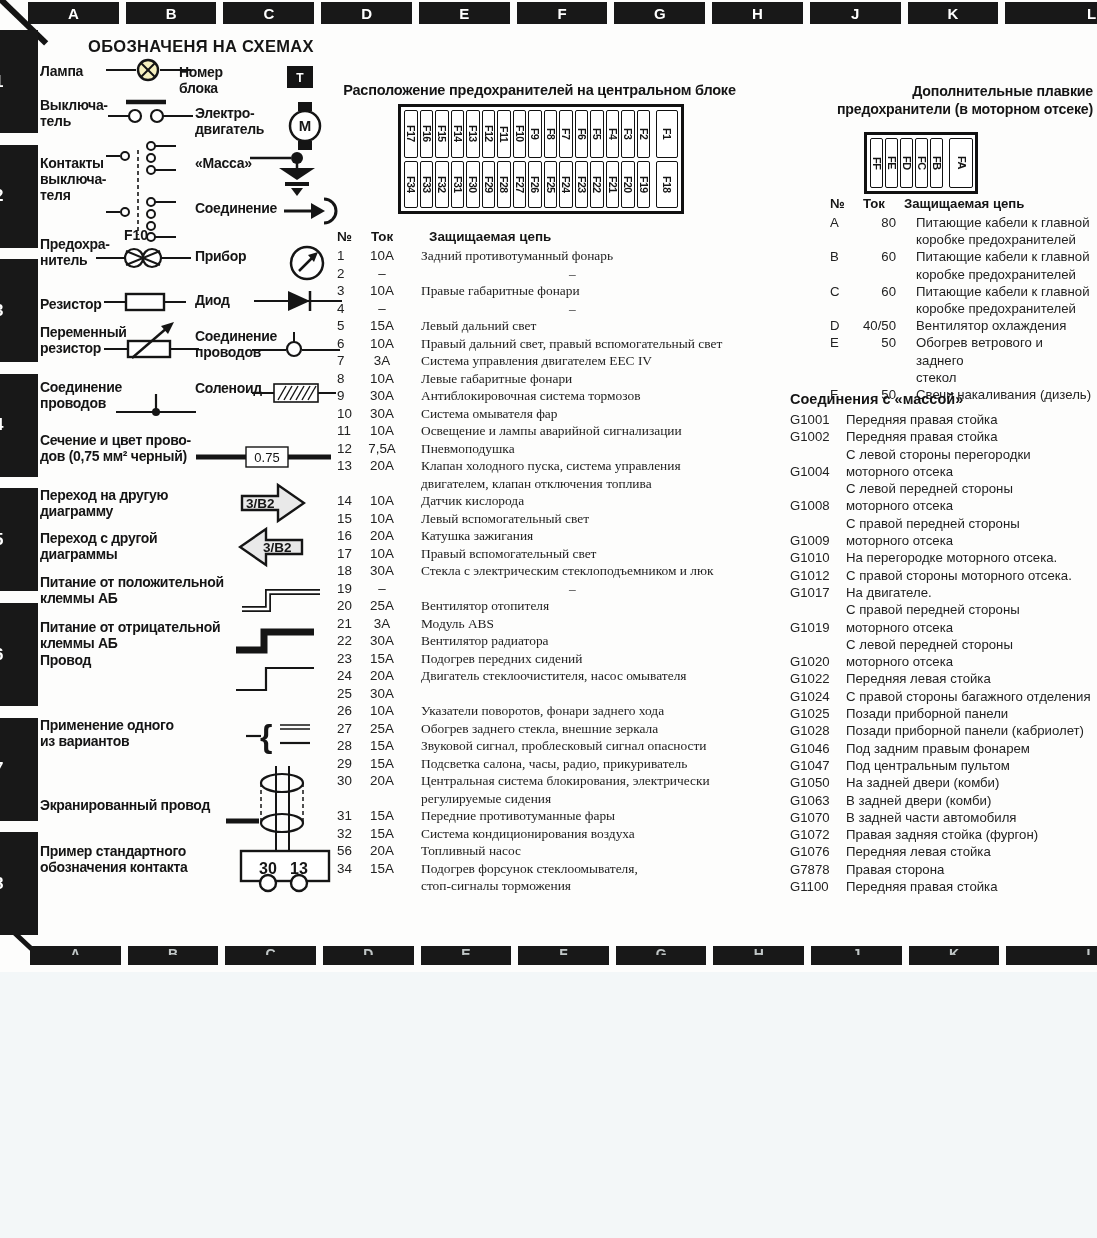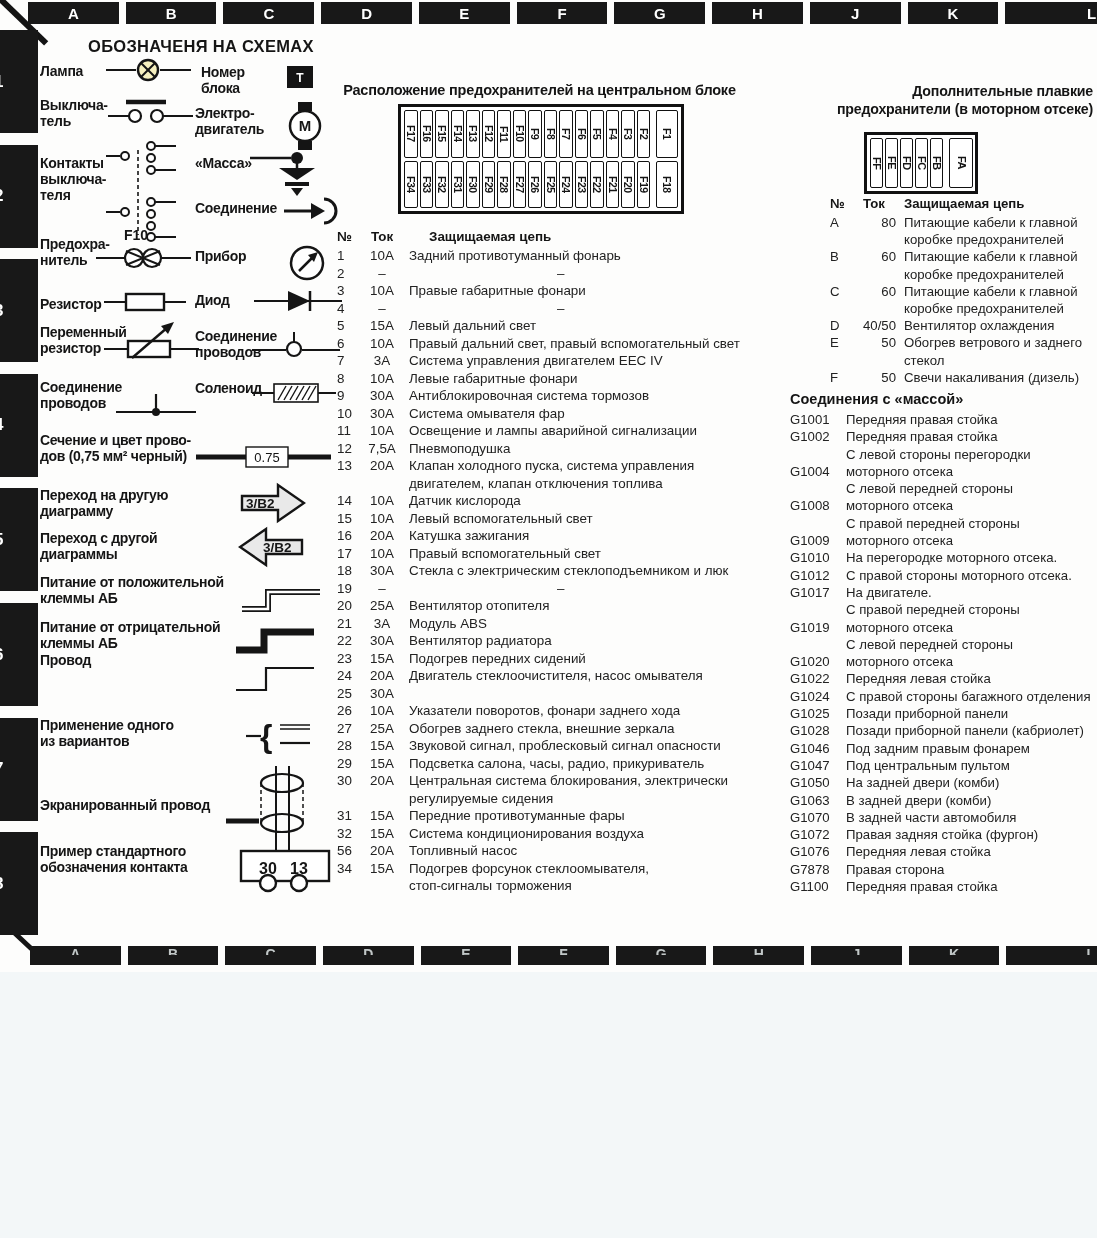--- a/index.html
+++ b/index.html
@@ -50,35 +50,35 @@
   #fusebox-engine .slot span{font-size:11px;}
 
   .ftable{position:absolute;left:337px;top:229px;width:442px;font-size:13.4px;color:#222;}
   .fhead{display:flex;font-weight:bold;color:#151515;margin-bottom:3px;}
   .fhead .h-num{width:26px;}
   .fhead .h-amp{width:38px;text-align:center;}
   .fhead .h-circ{margin-left:28px;}
   .frow{display:flex;line-height:17.5px;}
   .fn{width:26px;}
   .fa{width:38px;text-align:center;}
-  .fc{flex:1;margin-left:8px;white-space:pre-line;}
+  .fc{flex:1;margin-left:20px;white-space:pre-line;font-family:Liberation Serif, serif;}
   .fc.cdash{padding-left:148px;}
 
   
   .rtitle{position:absolute;left:793px;top:82px;width:300px;text-align:right;
           font-weight:bold;font-size:14.2px;line-height:1.3;white-space:pre-line;letter-spacing:-0.2px;}
   .etable{position:absolute;left:830px;top:196px;width:262px;font-size:13.2px;color:#222;}
   .ehead{display:flex;font-weight:bold;color:#151515;margin-bottom:3px;}
   .ehead .h-num{width:22px;}
   .ehead .h-amp{width:44px;text-align:center;}
   .ehead .h-circ{margin-left:8px;}
   .erow{display:flex;line-height:17.2px;}
   .en{width:22px;}
   .ea{width:44px;text-align:right;}
-  .ec{flex:1;margin-left:8px;white-space:pre-line;}
+  .ec{flex:1;margin-left:20px;white-space:pre-line;}
 
   .ghead{position:absolute;left:790px;top:391px;font-weight:bold;font-size:14.5px;}
   .gtable{position:absolute;left:790px;top:411px;width:302px;font-size:13.2px;color:#222;}
   .grow{display:flex;line-height:17.3px;align-items:flex-end;}
   .gc{width:56px;}
   .gd{flex:1;white-space:pre-line;}
 </style>
 </head>
 <body>
 
@@ -337,21 +337,21 @@
   <div class="sym" style="left:238px;top:848px">
     <svg width="95" height="52" viewBox="0 0 95 52" stroke="#151515">
       <rect x="3" y="3" width="88" height="30" fill="#fff" stroke-width="2.4"></rect>
       <text x="30" y="26" text-anchor="middle" font-size="16" font-weight="bold" stroke="none" fill="#151515">30</text>
       <text x="61" y="26" text-anchor="middle" font-size="16" font-weight="bold" stroke="none" fill="#151515">13</text>
       <circle cx="30" cy="35" r="8" fill="#fff" stroke-width="2.4"></circle>
       <circle cx="61" cy="35" r="8" fill="#fff" stroke-width="2.4"></circle>
     </svg>
   </div>
 
-  <div class="lab" style="left:201px;top:64px;width:80px">Номер
+  <div class="lab" style="left:179px;top:64px;width:80px">Номер
 блока</div>
   <div class="sym" style="left:287px;top:66px">
     <svg width="26" height="22" viewBox="0 0 26 22">
       <rect x="0" y="0" width="26" height="22" fill="#141414"></rect>
       <text x="13" y="16" text-anchor="middle" font-size="12" font-weight="bold" fill="#fff">T</text>
     </svg>
   </div>
 
   <div class="lab" style="left:195px;top:105px;width:90px">Электро-
 двигатель</div>

